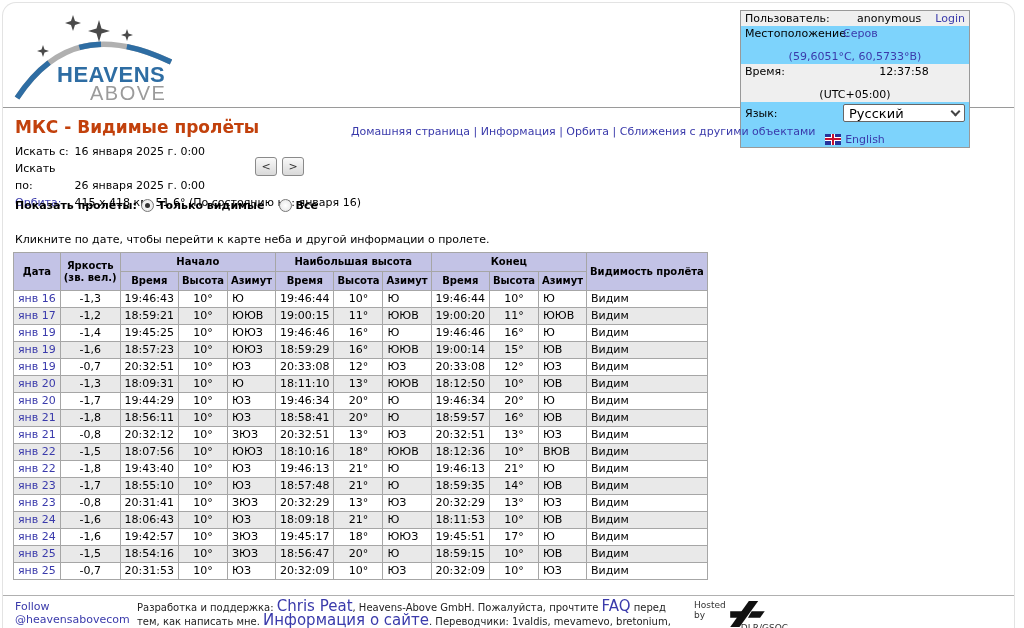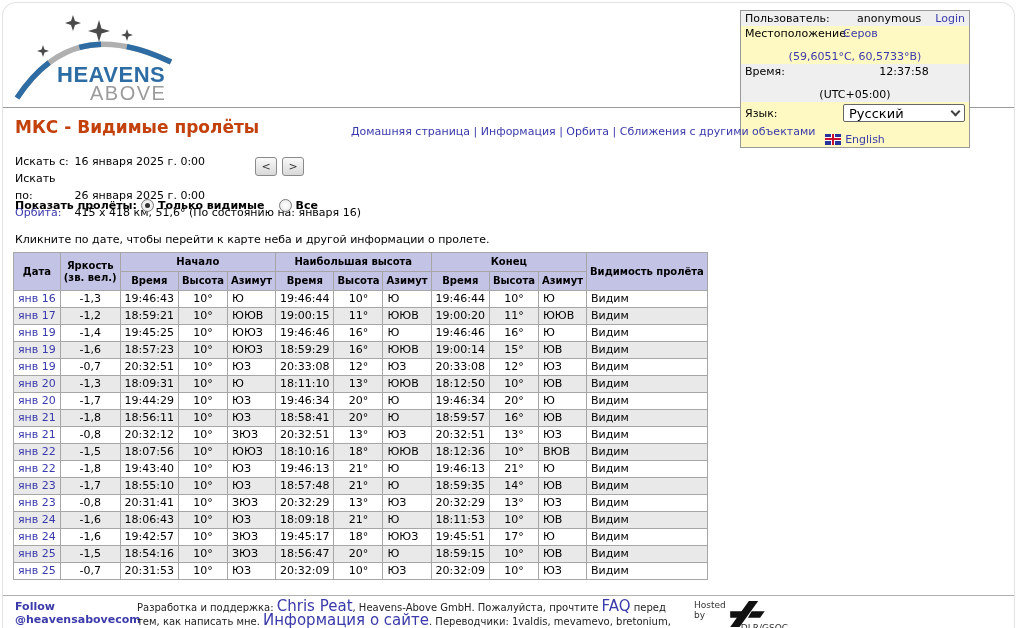--- a/index.html
+++ b/index.html
@@ -4,21 +4,21 @@
 <style>
   * { box-sizing: border-box; margin: 0; padding: 0; }
   html,body { width:1024px; height:628px; background:#fff; overflow:hidden;
     font-family:"DejaVu Sans","Liberation Sans",sans-serif; font-size:11px; color:#000; }
   .page { position:absolute; left:2px; top:2px; width:1013px; height:640px;
     border:1px solid #e3e3e3; border-bottom:none; border-radius:14px 14px 0 0; background:#fff; }
   .link { color:#3a3aab; text-decoration:none; cursor:pointer; }
   
   .top-band { position:absolute; left:0; top:0; right:0; height:105px; border-bottom:1px solid #9a9a9a; }
   .logo { position:absolute; left:8px; top:2px; cursor:pointer; }
-  .user-panel { position:absolute; top:7px; right:44px; width:230px; border:1px solid #999; background:#fef9c3; }
+  .user-panel { position:absolute; top:7px; right:44px; width:230px; border:1px solid #999; background:#7dd3fc; }
   .up-row { padding:1px 4px; }
   .up-row.gray { background:#efefef; }
   .up-line { display:flex; align-items:center; line-height:13px; }
   .up-label { width:98px; flex:none; }
   .up-flex { flex:1; text-align:center; }
   .up-center { text-align:center; line-height:13px;margin-top:10px; }
   .navy { color:#3a3aab; }
   .select { flex:1; height:18px; border:1px solid #666; border-radius:2px; background:#fff;
     display:flex; align-items:center; padding:0 5px; font-size:13px; cursor:pointer; margin:1px 0;gap:16px; }
   .select .sel-txt { flex:1; }
@@ -28,21 +28,21 @@
     vertical-align:-2px; margin-right:4px; overflow:hidden; }
   .flag::before { content:""; position:absolute; left:6px; top:0; width:4px; height:11px; background:#fff; }
   .flag::after  { content:""; position:absolute; left:0; top:3px; width:16px; height:4px; background:#fff; }
   .flag i.fv { position:absolute; left:7px; top:0; width:2px; height:11px; background:#c8102e; z-index:2; }
   .flag i.fh { position:absolute; left:0; top:4px; width:16px; height:2px; background:#c8102e; z-index:2; }
   
   .page-title { position:absolute; left:12px; top:114px; font-size:17px; font-weight:bold; color:#c2410c; }
   .page-nav { position:absolute; left:348px; top:122px; }
   .navsep { color:#3a3aab; }
   
-  .search-block { position:absolute; left:12px; top:150px; line-height:17px; }
+  .search-block { position:absolute; left:12px; top:140px; line-height:17px; }
   .s-label { display:inline-block; width:56px; }
   .date-btns { position:absolute; left:252px; top:154px; }
   .navbtn { width:22px; height:19px; border:1px solid #8a8a8a; border-radius:3px;
     background:linear-gradient(#f9f9f9,#d9d9d9); font-size:11px; color:#333; line-height:15px;
     cursor:pointer; font-family:inherit; margin-right:5px; }
   
   .filter-row { position:absolute; left:12px; top:196px; display:flex; align-items:flex-end;font-weight:bold; }
   .radio { width:13px; height:13px; border-radius:50%; border:1px solid #777;
     background:radial-gradient(#fff,#e2e2e2); display:inline-block; position:relative; margin:0 4px; }
   .radio.checked::after { content:""; position:absolute; left:3px; top:3px; width:5px; height:5px;
@@ -51,21 +51,21 @@
   
   .passes { position:absolute; left:10px; top:249px; border-collapse:collapse; border:1px solid #3d3d3d; background:#fff; }
   .passes th, .passes td { border:1px solid #a6a6a6; white-space:nowrap; padding:0 4px; }
   .passes thead th { background:#c3c3e6; font-size:10px; line-height:12px; padding:2px 3px; height:19px; }
   .passes td { height:16px; line-height:16px; font-size:11px; }
   .passes tbody tr:nth-child(even) td { background:#e9e9e9; }
   .ac { text-align:center; } .al { text-align:left; }
   
   .footer { position:absolute; left:0; right:0; top:592px; border-top:1px solid #b0b0b0;
     padding:4px 12px 0 12px; display:flex; gap:12px; align-items:flex-start; }
-  .follow { width:110px; line-height:13px;font-weight:bold; }
+  .follow { width:110px; line-height:13px; }
   .credits { width:545px; font-size:10px; line-height:13px; color:#222; }
   .credits .link { font-size:15px; }
   .hosted { display:flex; gap:2px; font-size:9px; color:#333; line-height:10px; }
   .dlr-label { font-size:9px; margin-top:-7px; margin-left:13px; }
 </style>
 </head>
 <body>
 
 <div class="page">
 

